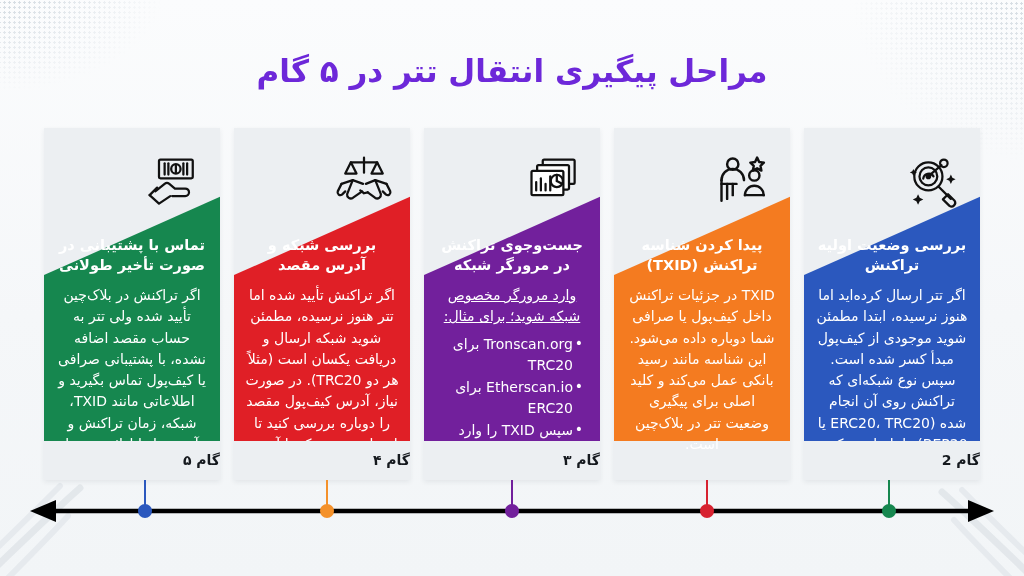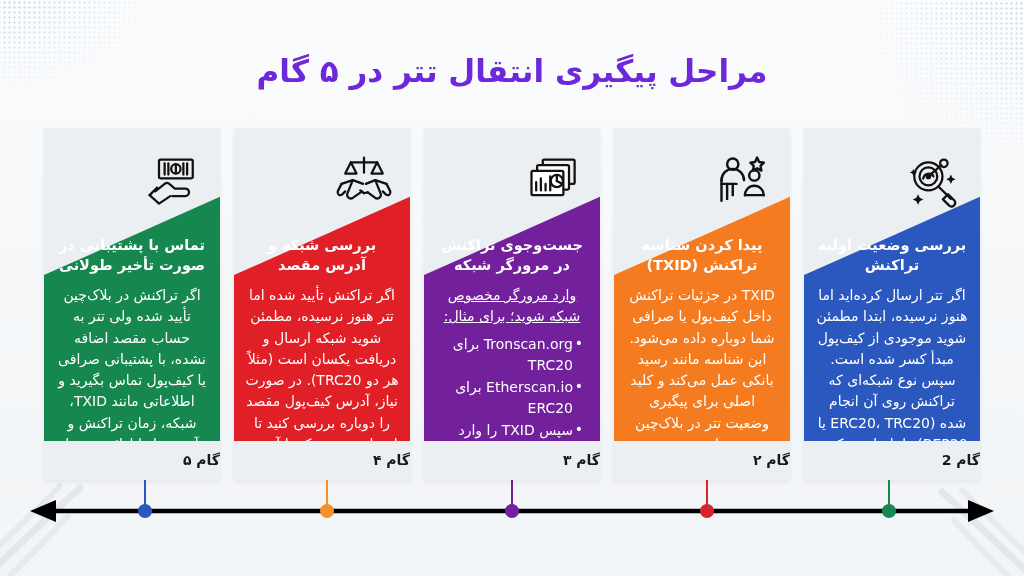--- a/index.html
+++ b/index.html
@@ -236,21 +236,20 @@
         <circle cx="43" cy="25" r="5.5"></circle>
         <path d="M33 46 a10 10 0 0 1 20 0"></path>
         <path d="M33 46 L53 46"></path>
         <path d="M46 6 l2.2 4.6 5 .7 -3.6 3.5 .9 5 -4.5 -2.4 -4.5 2.4 .9 -5 -3.6 -3.5 5 -.7 z"></path>
       </svg>
     </div>
     <div class="card-body">
       <div class="card-title">پیدا کردن شناسه تراکنش (TXID)</div>
       <div class="card-text">TXID در جزئیات تراکنش داخل کیف‌پول یا صرافی شما دوباره داده می‌شود. این شناسه مانند رسید بانکی عمل می‌کند و کلید اصلی برای پیگیری وضعیت تتر در بلاک‌چین است.</div>
     </div>
-    <div class="card-step">گام ۲</div>
   </div>
 
   <div class="card">
     <div class="card-color" style="background: rgb(114, 32, 156);"></div>
     <div class="card-icon">
       <svg viewBox="0 0 64 64" fill="none" stroke="#111" stroke-width="2.4" stroke-linecap="round" stroke-linejoin="round">
         <rect x="20" y="8" width="34" height="26" rx="1.5"></rect>
         <rect x="14" y="14" width="34" height="26" rx="1.5" fill="#fff"></rect>
         <rect x="8" y="20" width="34" height="26" rx="1.5" fill="#fff"></rect>
         <path d="M13 41 L13 32"></path>

